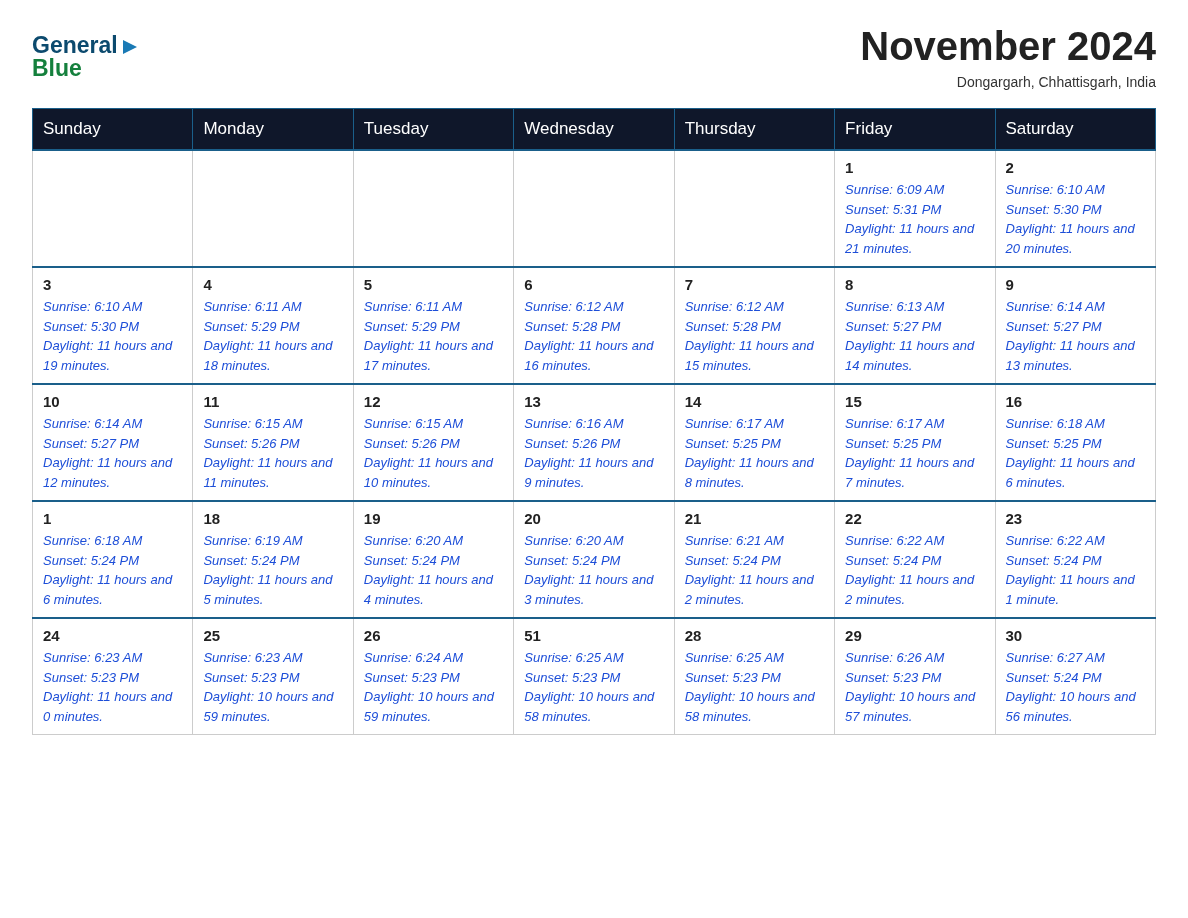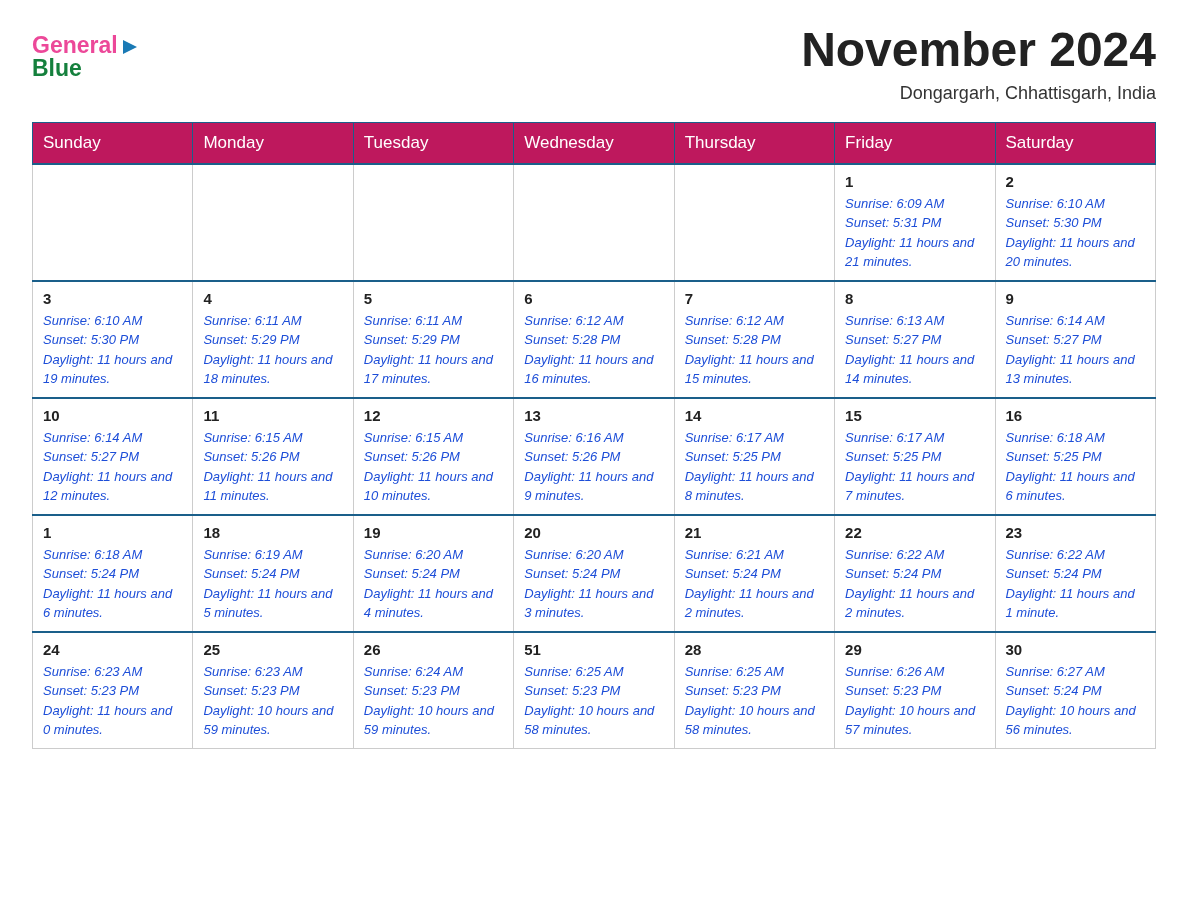--- a/index.html
+++ b/index.html
@@ -13,37 +13,37 @@
     .header-row {
       display: flex;
       align-items: flex-start;
       justify-content: space-between;
       margin-bottom: 18px;
     }
     .title-area {
       text-align: right;
     }
     .main-title {
-      font-size: 48px;
+      font-size: 40px;
       font-weight: bold;
       color: #222;
       line-height: 1.1;
     }
     .subtitle {
-      font-size: 18px;
+      font-size: 14px;
       color: #333;
       margin-top: 6px;
     }
     .calendar {
       width: 100%;
       border-collapse: collapse;
       border: 1px solid #aaa;
     }
     .calendar th {
-      background: #be185d;
+      background: #0f172a;
       color: #fff;
       font-size: 17px;
       font-weight: normal;
       padding: 10px 10px;
       text-align: left;
       border: 1px solid #1a5f8a;
     }
     .calendar td {
       vertical-align: top;
       padding: 8px 10px;
@@ -69,21 +69,21 @@
       color: #1d4ed8;
       line-height: 1.5;
       font-style: italic;
     }
     .empty-cell {
       background: #fff;
     }
     .logo-general {
       font-size: 23px;
       font-weight: bold;
-      color: #ec4899;
+      color: #0c4a6e;
       letter-spacing: 0;
     }
     .logo-line2 {
       color: #15803d;
       font-size: 23px;
       font-weight: bold;
       margin-top: -4px;
       letter-spacing: 0;
     }
     .logo-wrapper {

